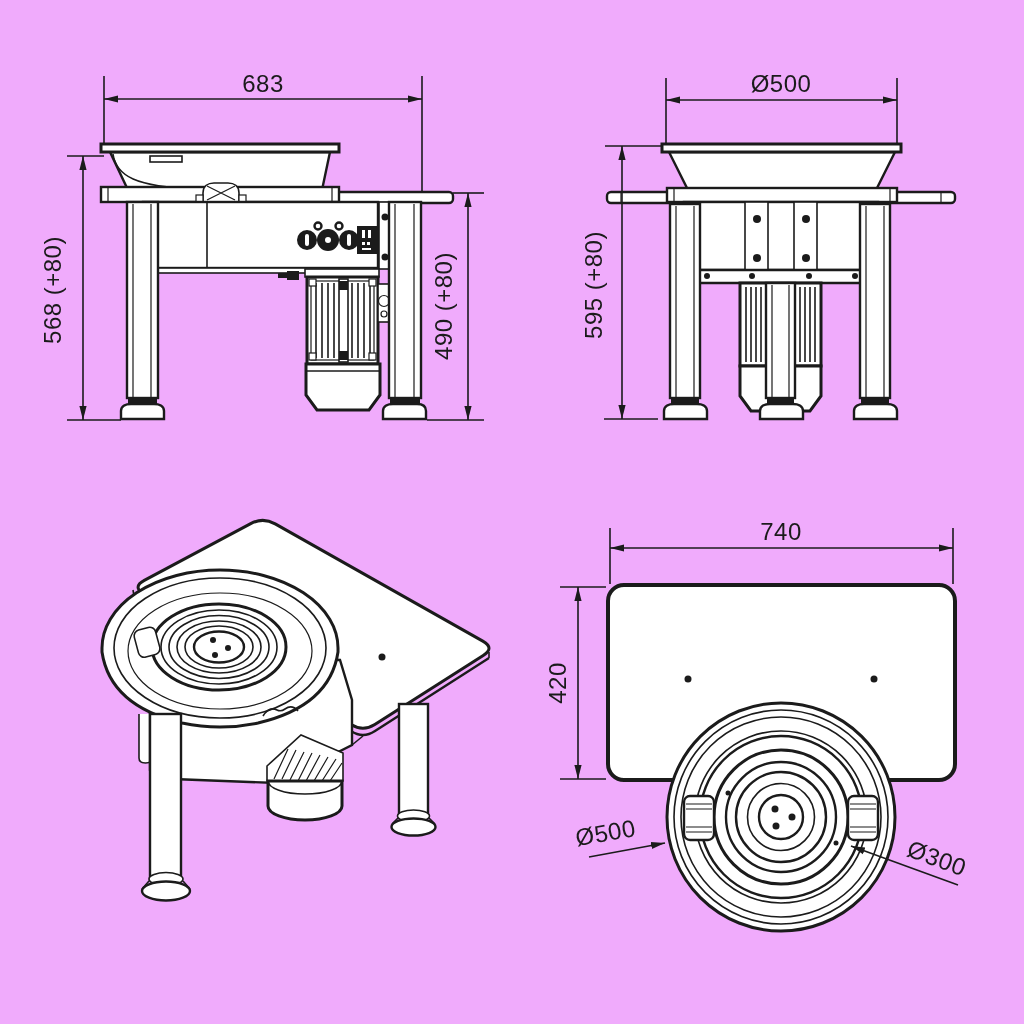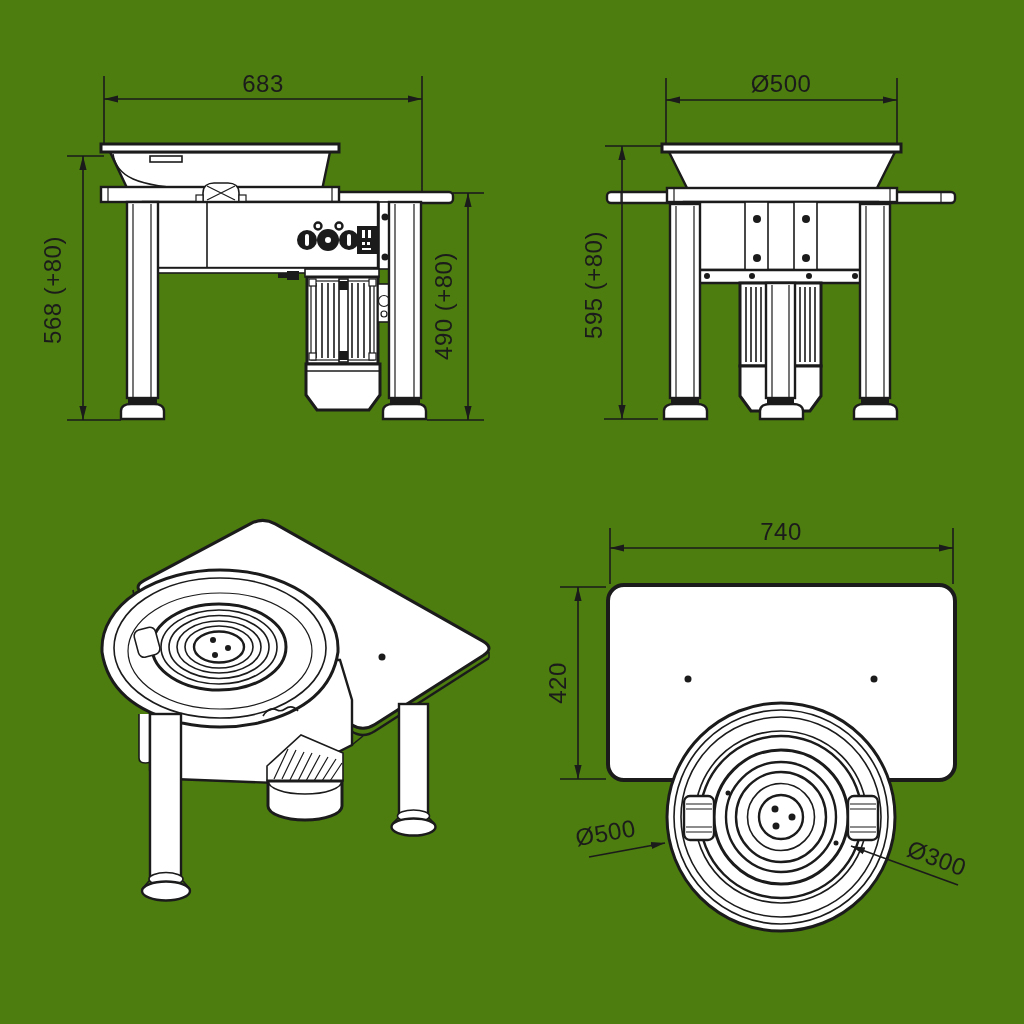--- a/index.html
+++ b/index.html
@@ -1,16 +1,16 @@
 <!DOCTYPE html>
 <html><head>
 <meta charset="utf-8">
 <style>
   html,body{margin:0;padding:0;background:#ffffff;}
-  .sheet{position:relative;width:1024px;height:1024px;background:#4d7c0f;overflow:hidden;}
+  .sheet{position:relative;width:1024px;height:1024px;background:#f0abfc;overflow:hidden;}
   svg{display:block;}
   svg text{
     font-family:"Liberation Sans", sans-serif;
     fill:#1b1b1b;
     font-size:24px;
     letter-spacing:0.5px;
   }
   .ln{stroke:#1b1b1b;fill:none;}
   .thick{stroke-width:3;}
   .mid{stroke-width:2.4;}

